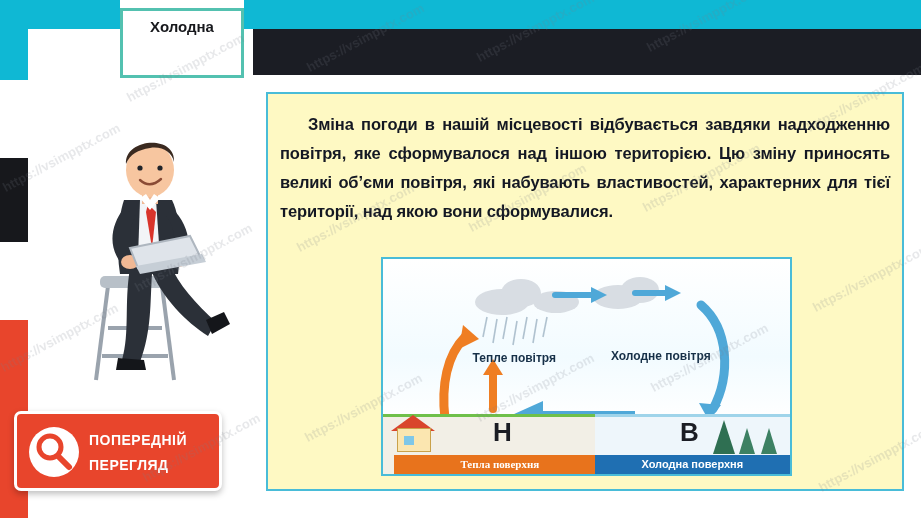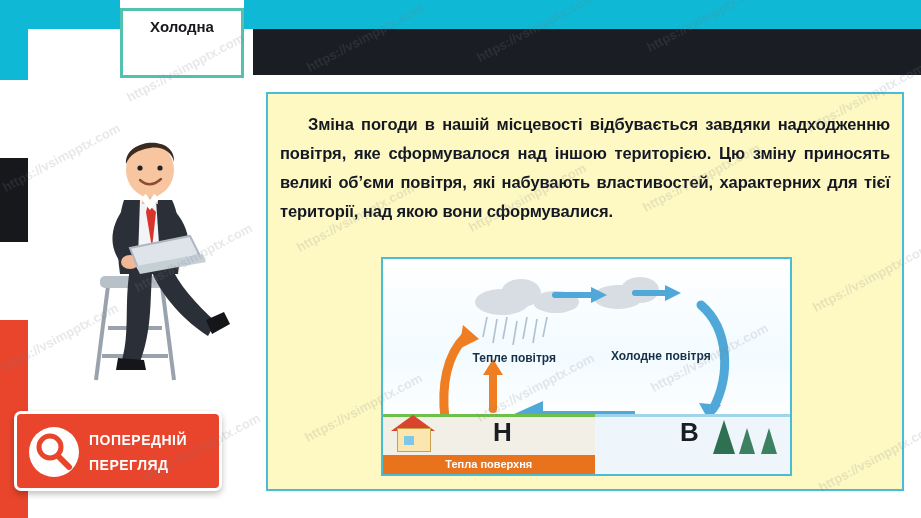--- a/index.html
+++ b/index.html
@@ -179,22 +179,23 @@
     position: absolute;
     bottom: 0;
     height: 19px;
     line-height: 19px;
     color: #ffffff;
     font-size: 11px;
     font-weight: bold;
     text-align: center;
   }
   .label-warm {
-    left: 0; width: 52%;
+    left: 11px; width: 52%;
     background: #e8731c;
+    font-family: Liberation Serif, serif;
   }
   .label-cold {
     right: 0; width: 48%;
     background: #1f6fb2;
   }
   .wind-band {
     position: absolute;
     left: 23%; bottom: 28px;
     width: 54%; height: 20px;
     background: #cfe4f2;
@@ -462,20 +463,21 @@
       </div>
       <div class="tree" style="left:330px;"></div>
       <div class="tree2" style="left:356px;"></div>
       <div class="tree2" style="left:378px;"></div>
 
 
       <div class="big-letter letter-n">Н</div>
       <div class="big-letter letter-v">В</div>
 
       <div class="label-bar label-warm">Тепла поверхня</div>
+      <div class="label-bar label-cold">Холодна поверхня</div>
     </div>
   </div>
 
   <div class="preview-btn">
     <div class="preview-circle">
       <svg viewBox="0 0 50 50" width="50" height="50">
         <circle cx="21" cy="20" r="11" fill="none" stroke="#e8452c" stroke-width="5"></circle>
         <line x1="29" y1="29" x2="40" y2="40" stroke="#e8452c" stroke-width="6" stroke-linecap="round"></line>
       </svg>
     </div>

